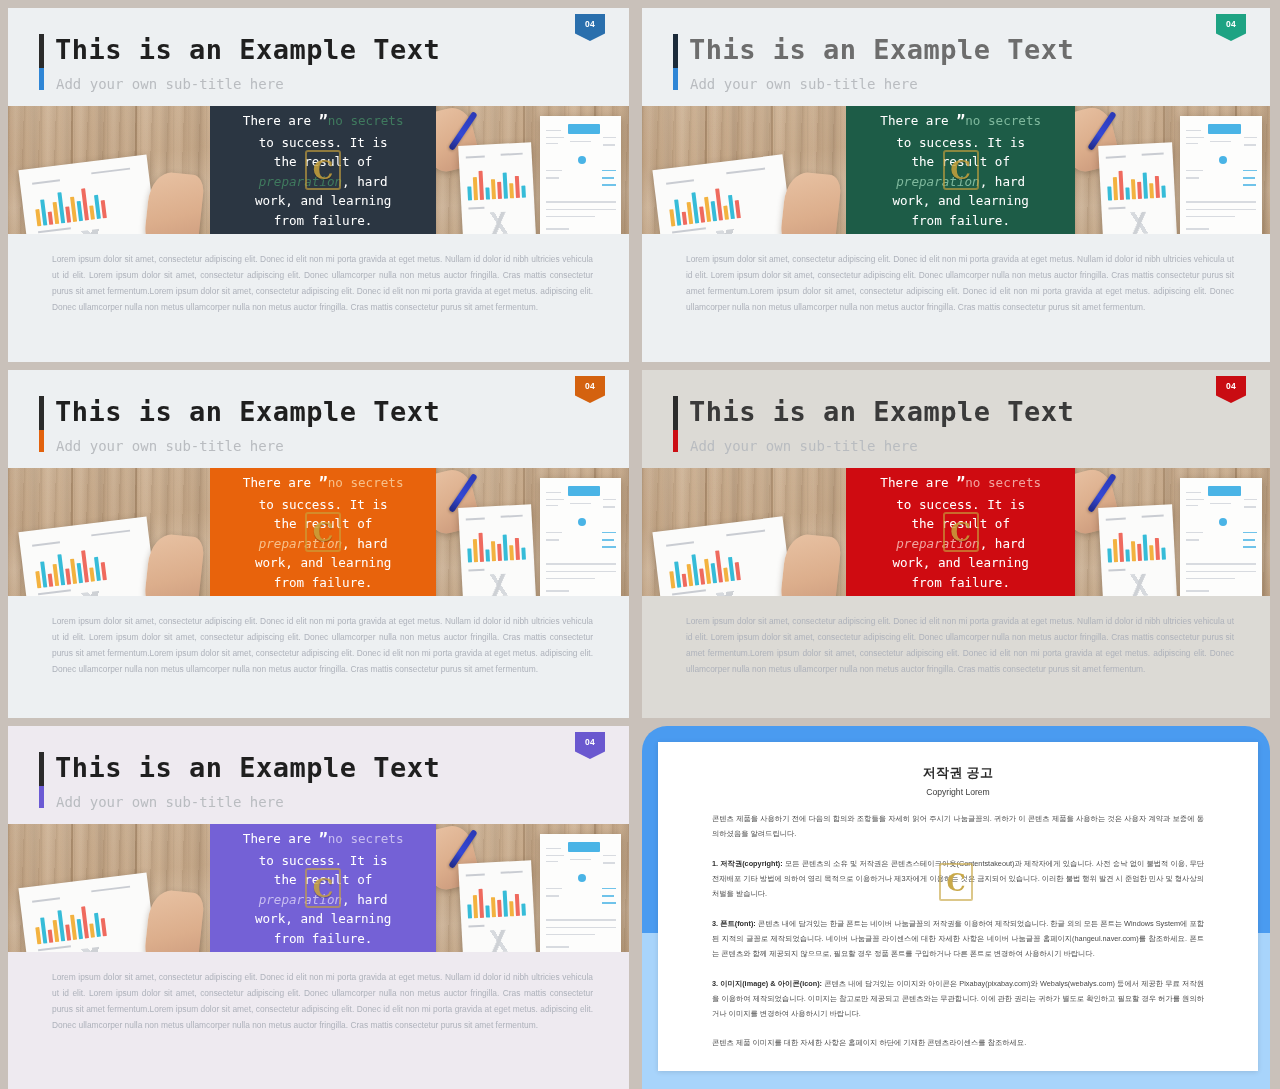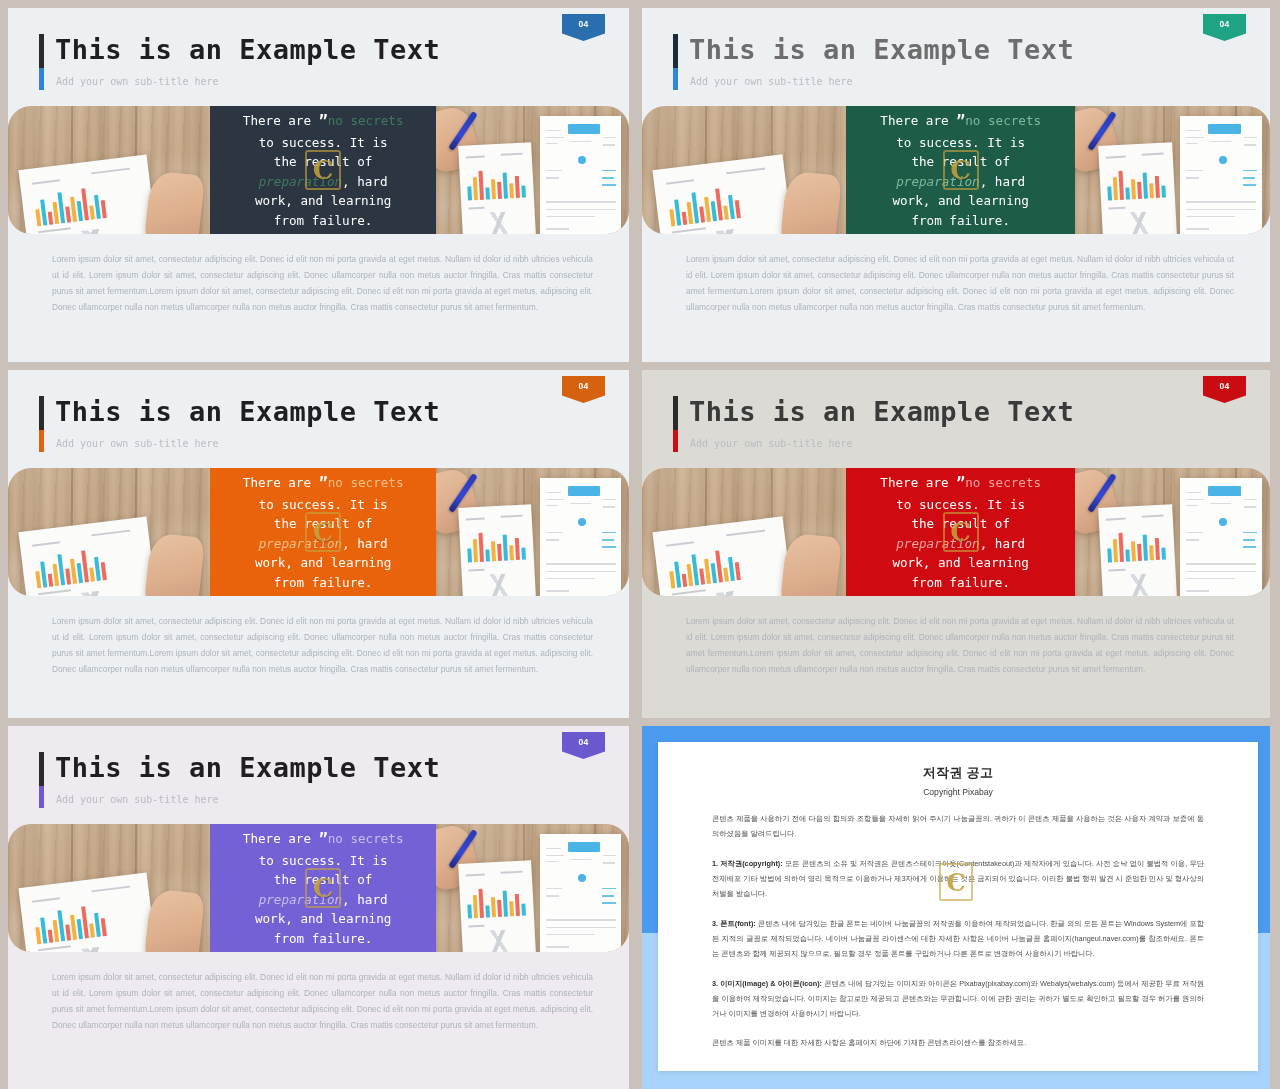--- a/index.html
+++ b/index.html
@@ -27,35 +27,35 @@
   .accent-bar .bot { position: absolute; left: 0; top: 34px; width: 100%; height: 22px; }
   .title {
     position: absolute; left: 47px; top: 26px;
     font-family: "DejaVu Sans Mono", monospace;
     font-size: 27px; font-weight: bold; letter-spacing: 0.5px;
     white-space: nowrap;
   }
   .subtitle {
     position: absolute; left: 48px; top: 68px;
     font-family: "DejaVu Sans Mono", monospace;
-    font-size: 10px; color: #b9bcc0; letter-spacing: 0px; white-space: nowrap;
+    font-size: 14px; color: #b9bcc0; letter-spacing: 0px; white-space: nowrap;
   }
 
   
   .badge {
     position: absolute; right: 24px; top: 6px;
-    width: 43px; height: 27px;
+    width: 30px; height: 27px;
     clip-path: polygon(0 0, 100% 0, 100% 72%, 50% 100%, 0 72%);
     color: #fff; font-size: 8.5px; font-weight: bold;
     display: flex; align-items: flex-start; justify-content: center;
     padding-top: 5px; letter-spacing: 0.3px;
   }
 
   
-  .strip { position: relative; width: 100%; height: 128px; overflow: hidden; display: flex; border-radius: 23px; }
+  .strip { position: relative; width: 100%; height: 128px; overflow: hidden; display: flex; }
   .ph { position: relative; overflow: hidden; }
   .ph-left  { width: 32.5%; }
   .ph-quote { width: 36.5%; position: relative; }
   .ph-right { width: 31%; }
 
   
   .wood {
     position: absolute; inset: 0;
     background:
       repeating-linear-gradient(90deg,
@@ -681,25 +681,25 @@
             <div class="ln" style="left:7%; top:82%; width:60%;"></div>
             <div class="ln" style="left:7%; top:92%; width:28%;"></div>
           </div>
         </div>
       </div>
 
       <div class="bodytext">Lorem ipsum dolor sit amet, consectetur adipiscing elit. Donec id elit non mi porta gravida at eget metus. Nullam id dolor id nibh ultricies vehicula ut id elit. Lorem ipsum dolor sit amet, consectetur adipiscing elit. Donec ullamcorper nulla non metus auctor fringilla. Cras mattis consectetur purus sit amet fermentum.Lorem ipsum dolor sit amet, consectetur adipiscing elit. Donec id elit non mi porta gravida at eget metus. adipiscing elit. Donec ullamcorper nulla non metus ullamcorper nulla non metus auctor fringilla. Cras mattis consectetur purus sit amet fermentum.</div>
     </div>
   </div>
 <div class="panel rcol">
-      <div class="cslide" style="background: rgb(74, 155, 240);">
+      <div class="cslide" style="background: rgb(74, 155, 240); border-radius: 25px;">
         <div class="lowerfade" style="background: rgb(168, 212, 251);"></div>
         <div class="card">
           <div class="ctitle">저작권 공고</div>
-          <div class="csub">Copyright Pixabay</div>
+          <div class="csub">Copyright Lorem</div>
           <div class="cp">콘텐츠 제품을 사용하기 전에 다음의 합의와 조항들을 자세히 읽어 주시기 나눔글꼴의. 귀하가 이 콘텐츠 제품을 사용하는 것은 사용자 계약과 보증에 동의하셨음을 알려드립니다.</div>
           <div class="cp"><b>1. 저작권(copyright):</b><span> 모든 콘텐츠의 소유 및 저작권은 콘텐츠스테이크아웃(Contentstakeout)과 제작자에게 있습니다. 사전 승낙 없이 불법적 이용, 무단전재배포 기타 방법에 의하여 영리 목적으로 이용하거나 제3자에게 이용하는 것은 금지되어 있습니다. 이러한 불법 행위 발견 시 준엄한 민사 및 형사상의 처벌을 받습니다.</span></div>
           <div class="cp"><b>3. 폰트(font):</b><span> 콘텐츠 내에 담겨있는 한글 폰트는 네이버 나눔글꼴의 저작권을 이용하여 제작되었습니다. 한글 외의 모든 폰트는 Windows System에 포함된 지적의 글꼴로 제작되었습니다. 네이버 나눔글꼴 라이센스에 대한 자세한 사항은 네이버 나눔글꼴 홈페이지(hangeul.naver.com)를 참조하세요. 폰트는 콘텐츠와 함께 제공되지 않으므로, 필요할 경우 정품 폰트를 구입하거나 다른 폰트로 변경하여 사용하시기 바랍니다.</span></div>
           <div class="cp"><b>3. 이미지(image) &amp; 아이콘(icon):</b><span> 콘텐츠 내에 담겨있는 이미지와 아이콘은 Pixabay(pixabay.com)와 Webalys(webalys.com) 등에서 제공한 무료 저작원을 이용하여 제작되었습니다. 이미지는 참고로만 제공되고 콘텐츠와는 무관합니다. 이에 관한 권리는 귀하가 별도로 확인하고 필요할 경우 허가를 원의하거나 이미지를 변경하여 사용하시기 바랍니다.</span></div>
           <div class="cp">콘텐츠 제품 이미지를 대한 자세한 사항은 홈페이지 하단에 기재한 콘텐츠라이센스를 참조하세요.</div>
         </div>
         <div class="cwm">
           <div class="rim"></div>
           <span>C</span>
         </div>

